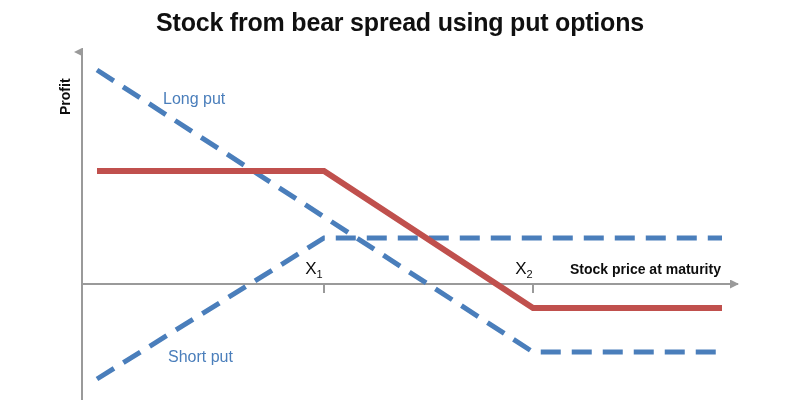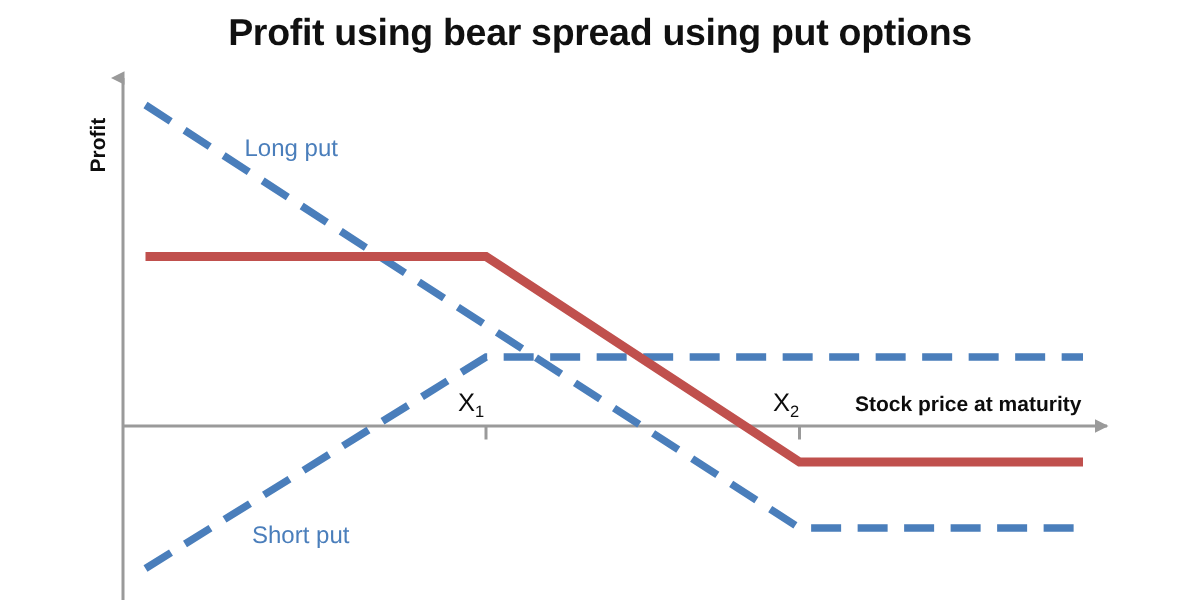--- a/index.html
+++ b/index.html
@@ -57,21 +57,21 @@
     font-family: "Liberation Sans", sans-serif;
     font-size: 16px;
     fill: #4a7ebb;
   }
 </style>
 </head>
 <body>
 
 <div id="stage">
 
-  <div id="chart-title">Profit using bear spread using put options</div>
+  <div id="chart-title">Stock from bear spread using put options</div>
 
   <svg id="plot" width="800" height="400" viewBox="0 0 800 400">
 
     <defs>
       <marker id="arrow-up" markerWidth="9" markerHeight="9" refX="4.5" refY="8" orient="auto" markerUnits="userSpaceOnUse">
         <path d="M4.5 0 L9 9 L0 9 Z" fill="#9a9a9a"></path>
       </marker>
       <marker id="arrow-right" markerWidth="9" markerHeight="9" refX="8" refY="4.5" orient="auto" markerUnits="userSpaceOnUse">
         <path d="M0 0 L9 4.5 L0 9 Z" fill="#9a9a9a"></path>
       </marker>

